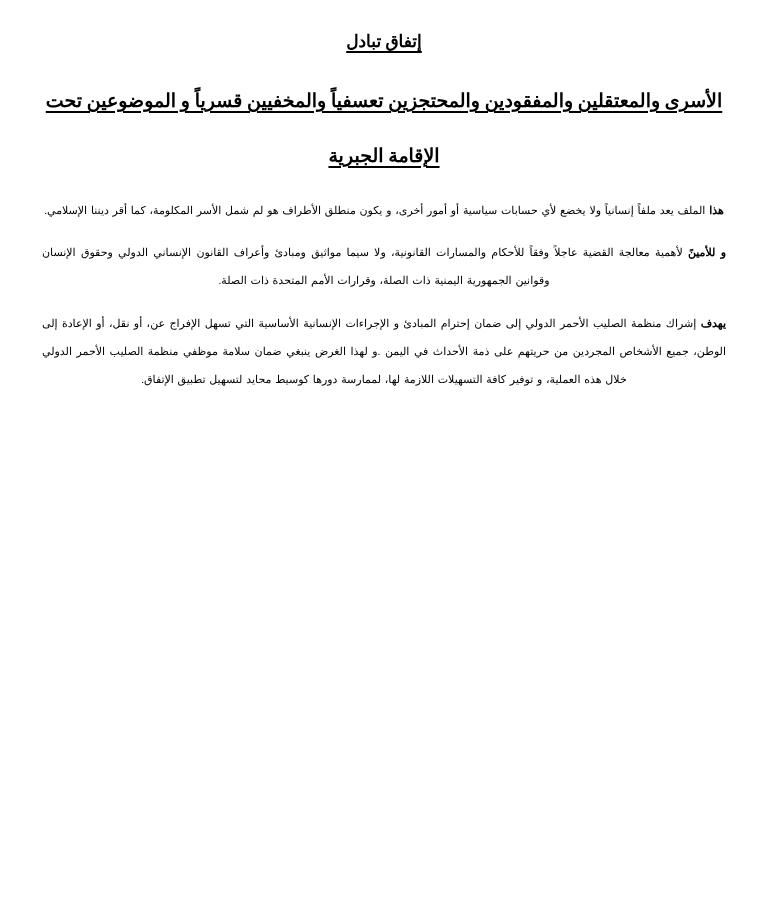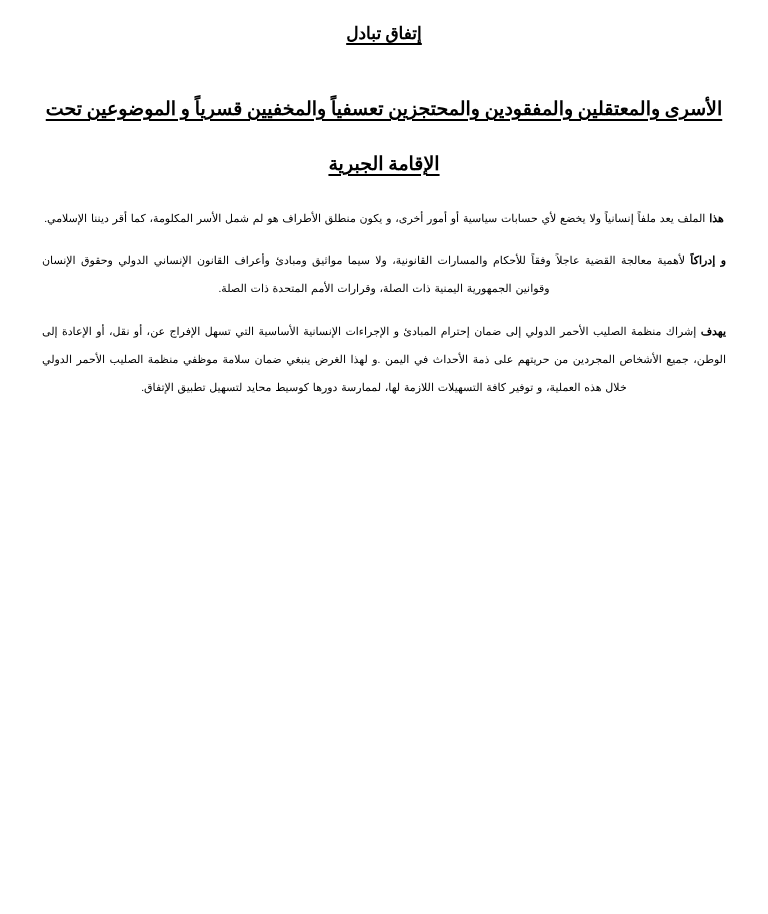--- a/index.html
+++ b/index.html
@@ -19,40 +19,40 @@
     width: 768px;
     height: 914px;
     box-sizing: border-box;
     padding: 0 42px;
     position: relative;
     background: #ffffff;
   }
 
   
   .title-block {
-    padding-top: 12px;
+    padding-top: 20px;
   }
   .doc-title {
     text-align: center;
     font-weight: bold;
     direction: rtl;
     line-height: 1.9;
   }
   .doc-title .u {
     text-decoration: underline;
     text-underline-offset: 4px;
     text-decoration-thickness: 2px;
   }
   .title-1 {
     font-size: 17px;
     margin-top: 6px;
   }
   .title-2 {
     font-size: 19px;
-    margin-top: 40px;
+    margin-top: 24px;
     line-height: 2.0;
   }
   .title-2 .u {
     display: inline;
   }
   .title-3 {
     font-size: 19px;
     margin-top: 18px;
   }
 
@@ -100,21 +100,21 @@
   </div>
 
 
   <div class="body-block">
 
     <p class="para first p-tamheed">
       <span class="lead">هذا</span><span> الملف يعد ملفاً إنسانياً ولا يخضع لأي حسابات سياسية أو أمور أخرى، و يكون منطلق الأطراف هو لم شمل الأسر المكلومة، كما أقر ديننا الإسلامي.</span>
     </p>
 
     <p class="para p-idrak">
-      <span class="lead">و إدراكاً</span><span> لأهمية معالجة القضية عاجلاً وفقاً للأحكام والمسارات القانونية، ولا سيما مواثيق ومبادئ وأعراف القانون الإنساني الدولي وحقوق الإنسان وقوانين الجمهورية اليمنية ذات الصلة، وقرارات الأمم المتحدة ذات الصلة.</span>
+      <span class="lead">و للأمينً</span><span> لأهمية معالجة القضية عاجلاً وفقاً للأحكام والمسارات القانونية، ولا سيما مواثيق ومبادئ وأعراف القانون الإنساني الدولي وحقوق الإنسان وقوانين الجمهورية اليمنية ذات الصلة، وقرارات الأمم المتحدة ذات الصلة.</span>
     </p>
 
 
     <p class="para p-yahdif">
       <span class="lead">يهدف</span><span> إشراك منظمة الصليب الأحمر الدولي إلى ضمان إحترام المبادئ و الإجراءات الإنسانية الأساسية التي تسهل الإفراج عن، أو نقل، أو الإعادة إلى الوطن، جميع الأشخاص المجردين من حريتهم على ذمة الأحداث في اليمن .و لهذا الغرض ينبغي ضمان سلامة موظفي منظمة الصليب الأحمر الدولي خلال هذه العملية، و توفير كافة التسهيلات اللازمة لها، لممارسة دورها كوسيط محايد لتسهيل تطبيق الإتفاق.</span>
     </p>
 
   </div>
 
 </div>

